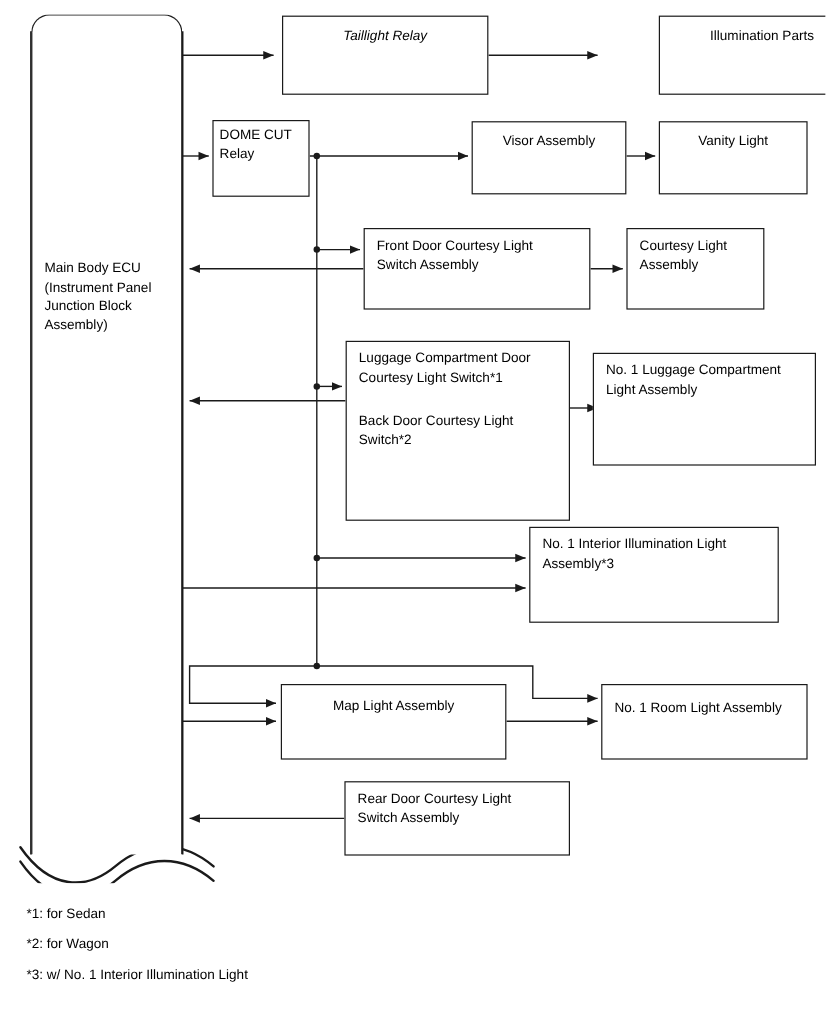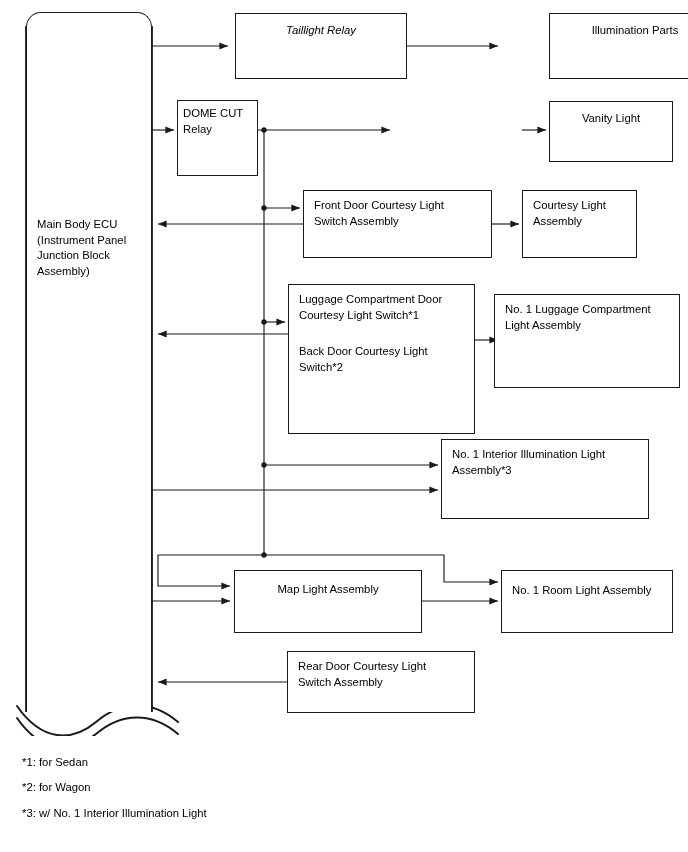--- a/index.html
+++ b/index.html
@@ -147,25 +147,28 @@
 Assembly)</div>
 
   <div class="node" style="left:235px; top:13px; width:172px; height:66px;font-style:italic;">
     <div class="txt txt-center">Taillight Relay</div>
   </div>
 
   <div class="node" style="left:501px; top:13px; width:172px; height:66px;margin-left:48px;">
     <div class="txt txt-center">Illumination Parts</div>
   </div>
 
-  <div class="node" style="left:177px; top:100px; width:81px; height:76px;">
+  <div class="node" style="left:177px; top:100px; width:81px; height:64px;">
     <div class="txt txt-tl" style="left:5px; top:5px;">DOME CUT
 Relay</div>
   </div>
 
+  <div class="node" style="left:393px; top:101px; width:129px; height:61px;">
+    <div class="txt txt-center">Visor Assembly</div>
+  </div>
 
   <div class="node" style="left:549px; top:101px; width:124px; height:61px;">
     <div class="txt txt-center">Vanity Light</div>
   </div>
 
   <div class="node" style="left:303px; top:190px; width:189px; height:68px;">
     <div class="txt txt-tl">Front Door Courtesy Light
 Switch Assembly</div>
   </div>
 

